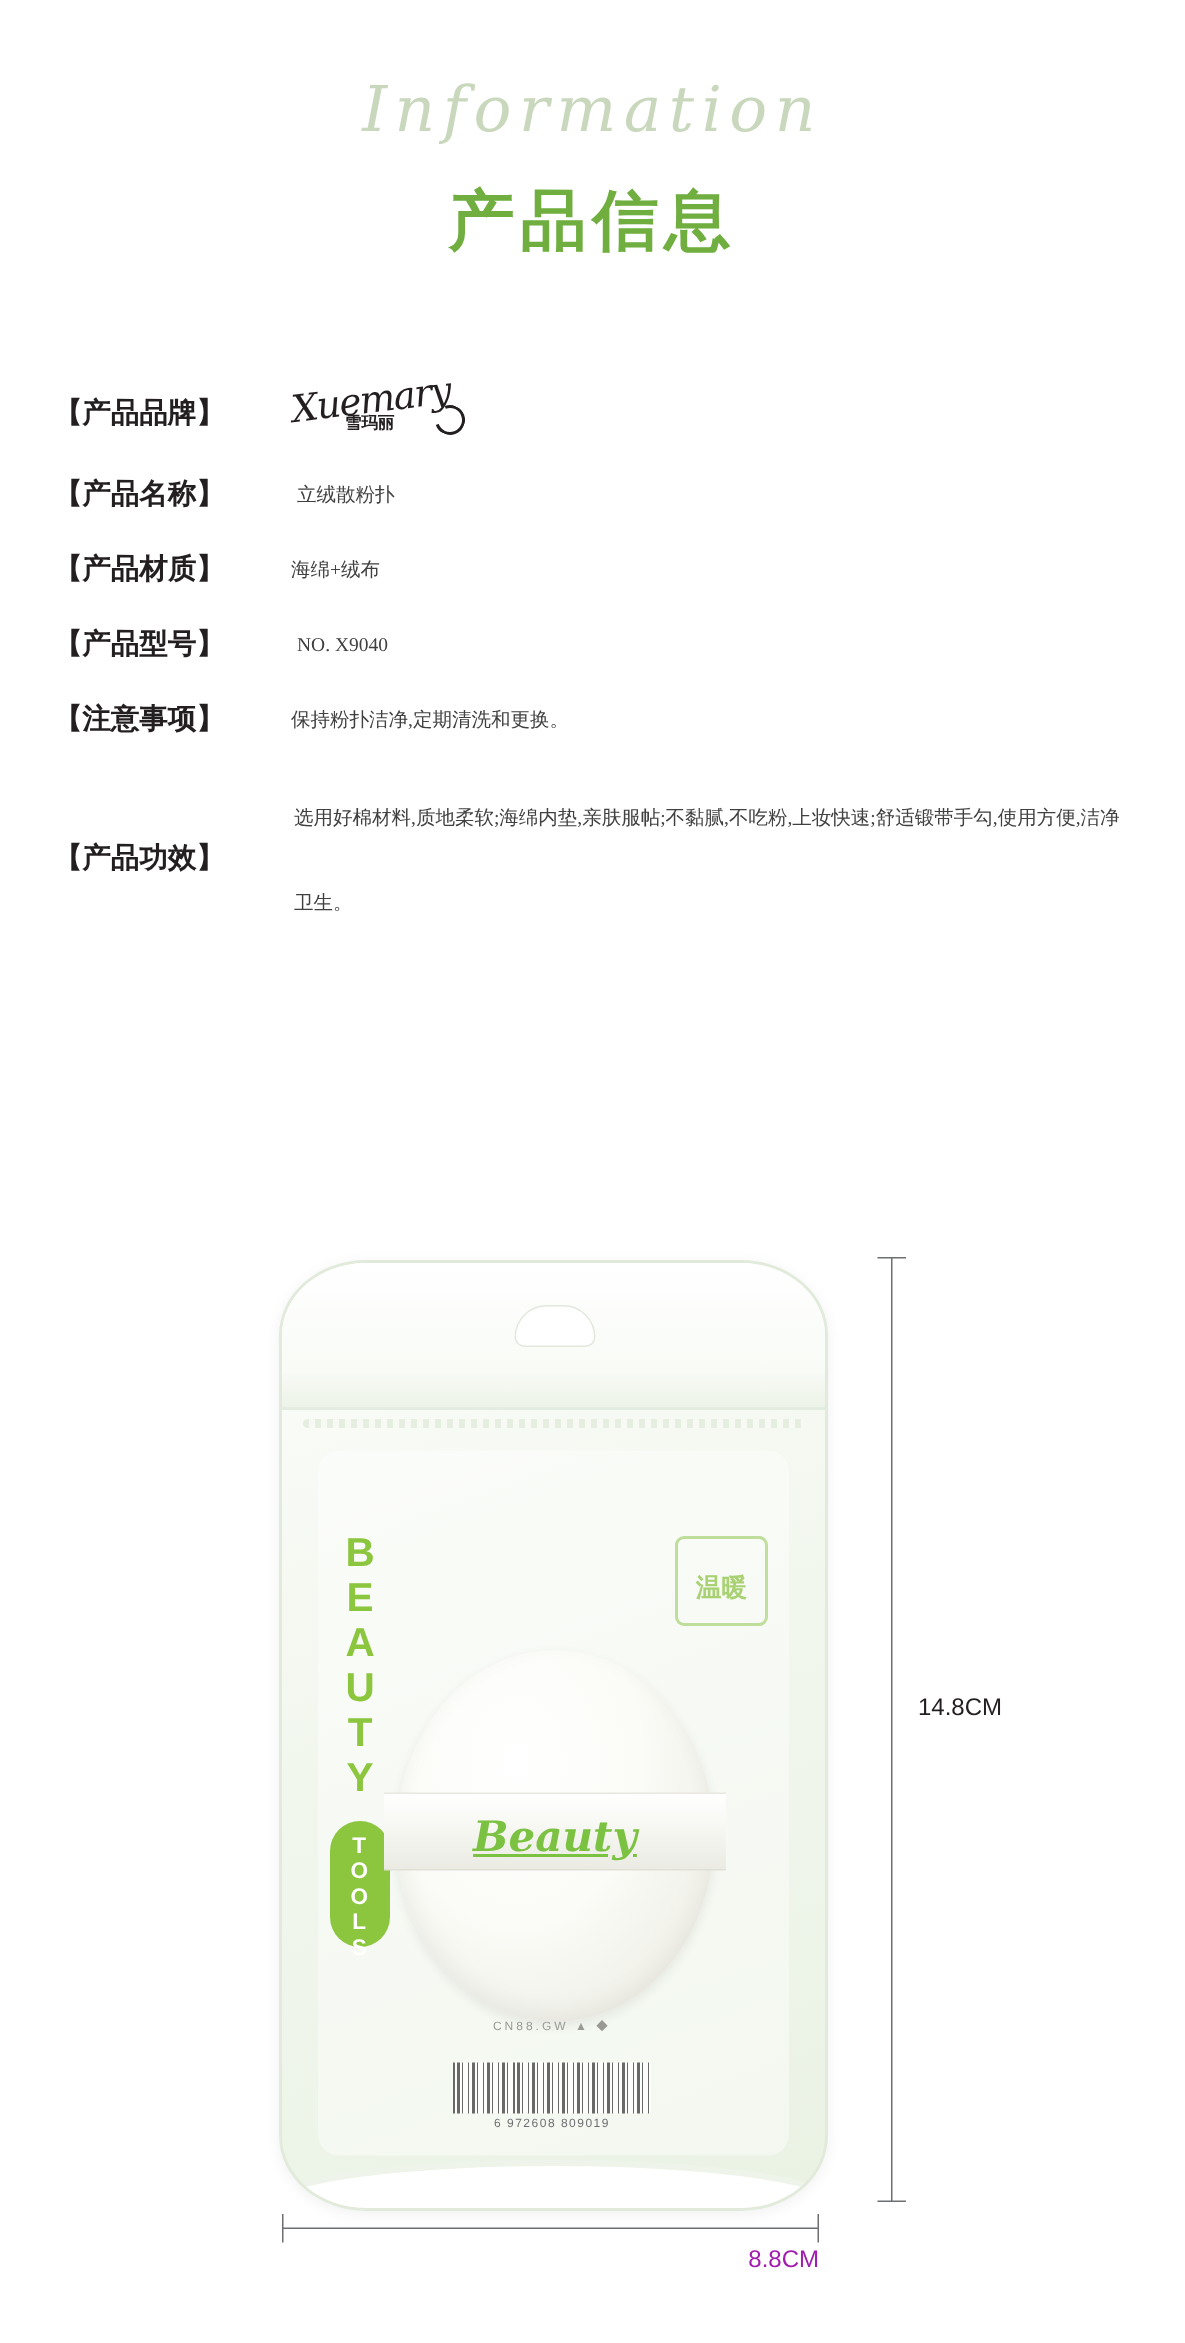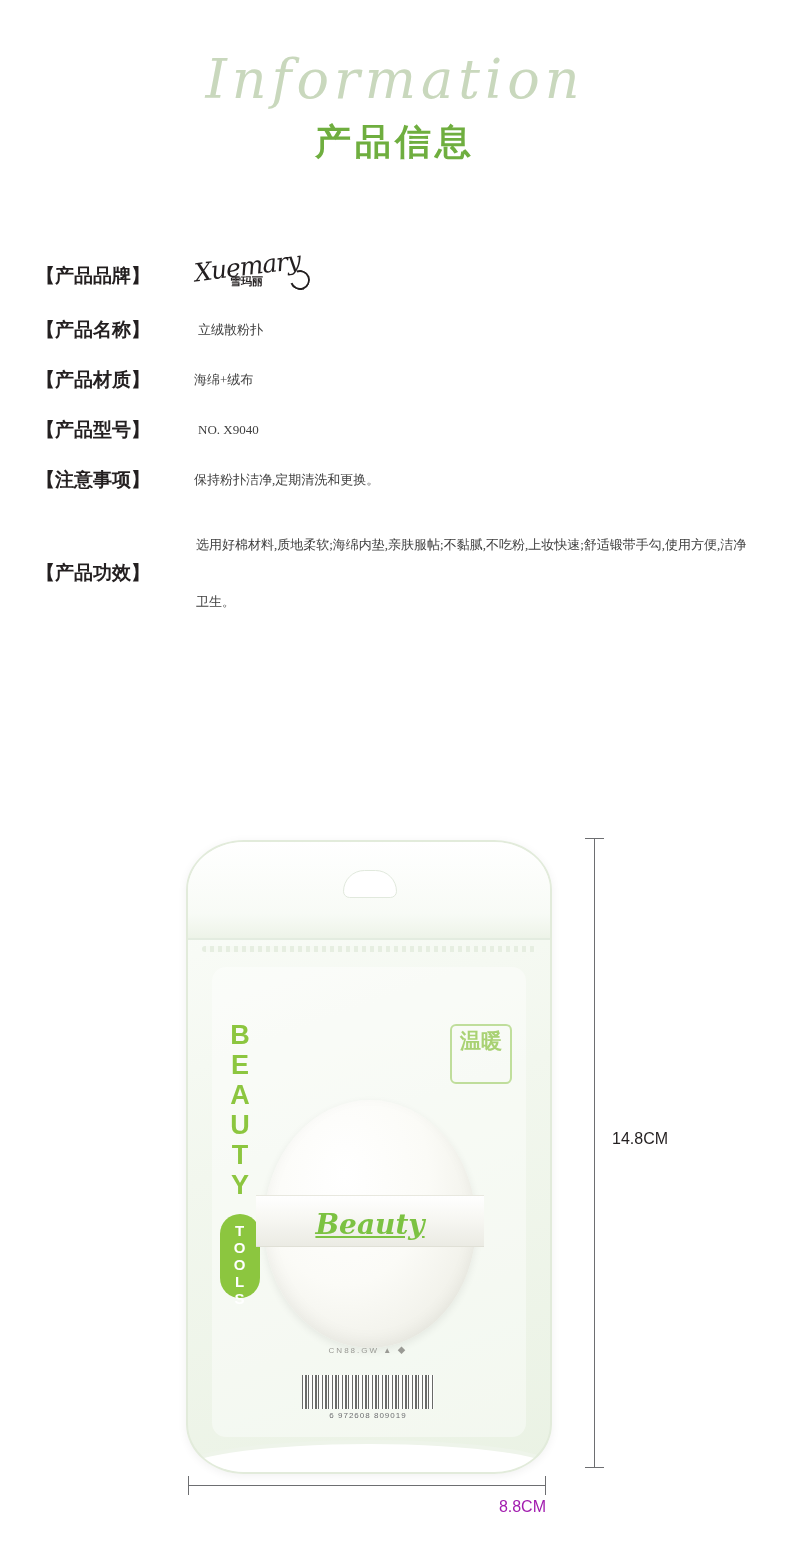--- a/index.html
+++ b/index.html
@@ -25,32 +25,32 @@
     height: 215px;
   }
   .script-title {
     position: absolute;
     top: 48px;
     left: 0;
     width: 790px;
     text-align: center;
     font-family: "DejaVu Serif", serif;
     font-style: italic;
-    font-size: 54px;
+    font-size: 42px;
     letter-spacing: 5px;
     color: #c9d8bd;
     white-space: nowrap;
   }
   .cn-title {
     position: absolute;
     top: 118px;
     left: 0;
     width: 790px;
     text-align: center;
-    font-size: 36px;
+    font-size: 44px;
     font-weight: bold;
     letter-spacing: 4px;
     color: #6fae3f;
   }
 
   
   .info {
     position: absolute;
     top: 258px;
     left: 36px;
@@ -287,24 +287,24 @@
   
   .stamp {
     position: absolute;
     right: 38px;
     top: 182px;
     width: 62px;
     height: 60px;
     border: 2px solid #b6d98c;
     border-radius: 6px;
     color: #9ccb5e;
-    font-size: 21px;
+    font-size: 17px;
     font-weight: bold;
     line-height: 17px;
-    padding: 6px 4px;
+    padding: 24px 4px;
     box-sizing: border-box;
     text-align: center;
     letter-spacing: 0px;
     opacity: .85;
   }
 
   
   .puff {
     position: absolute;
     left: 76px;

